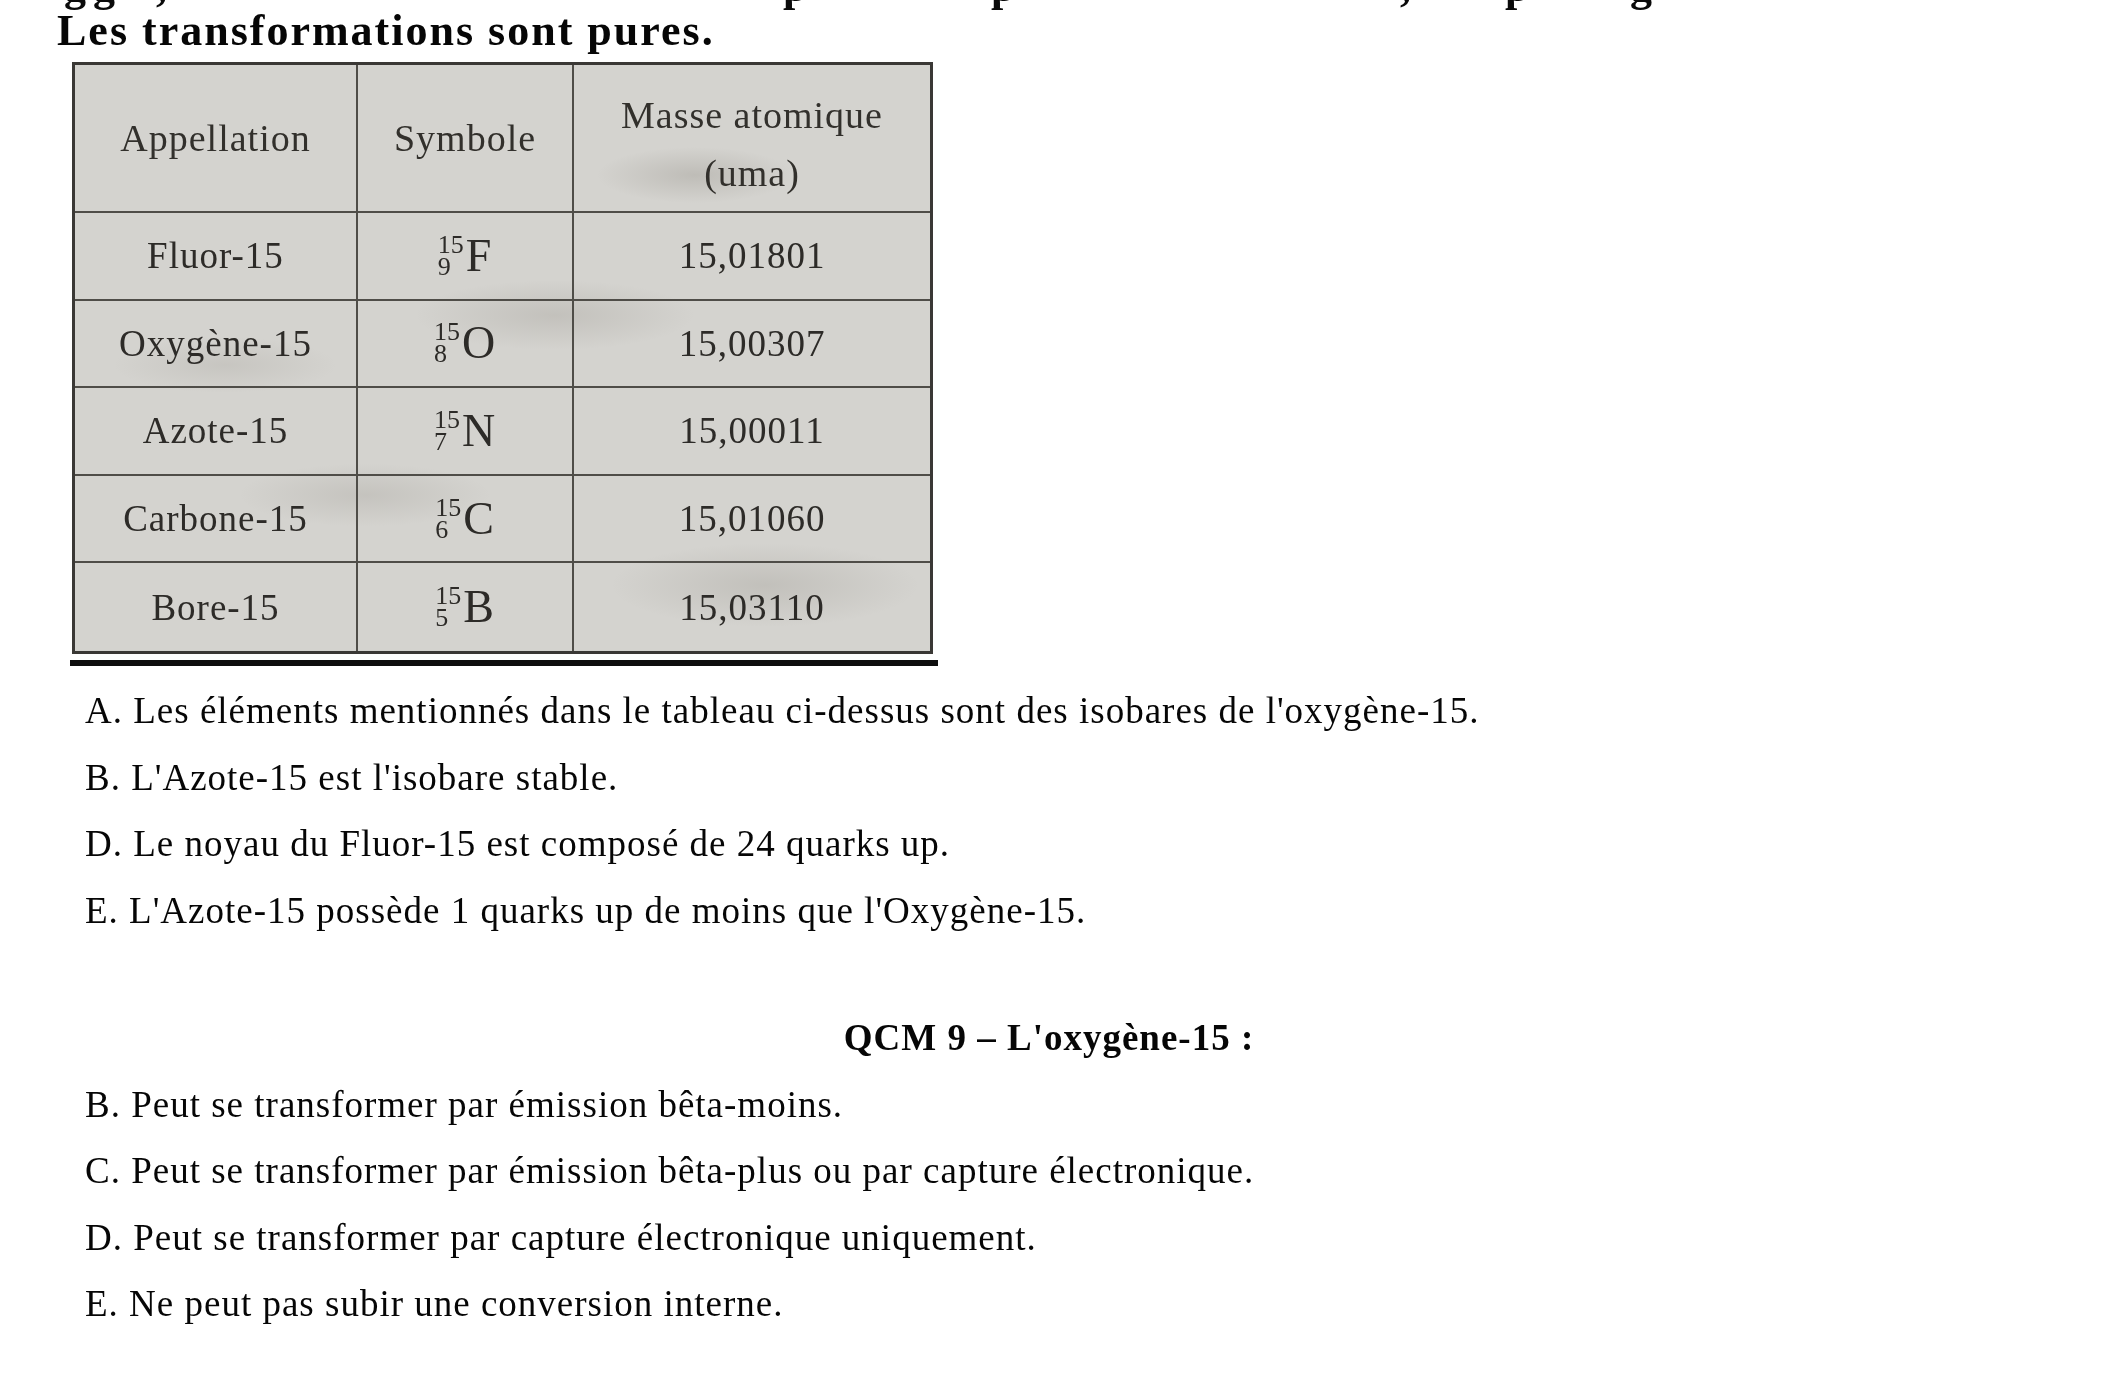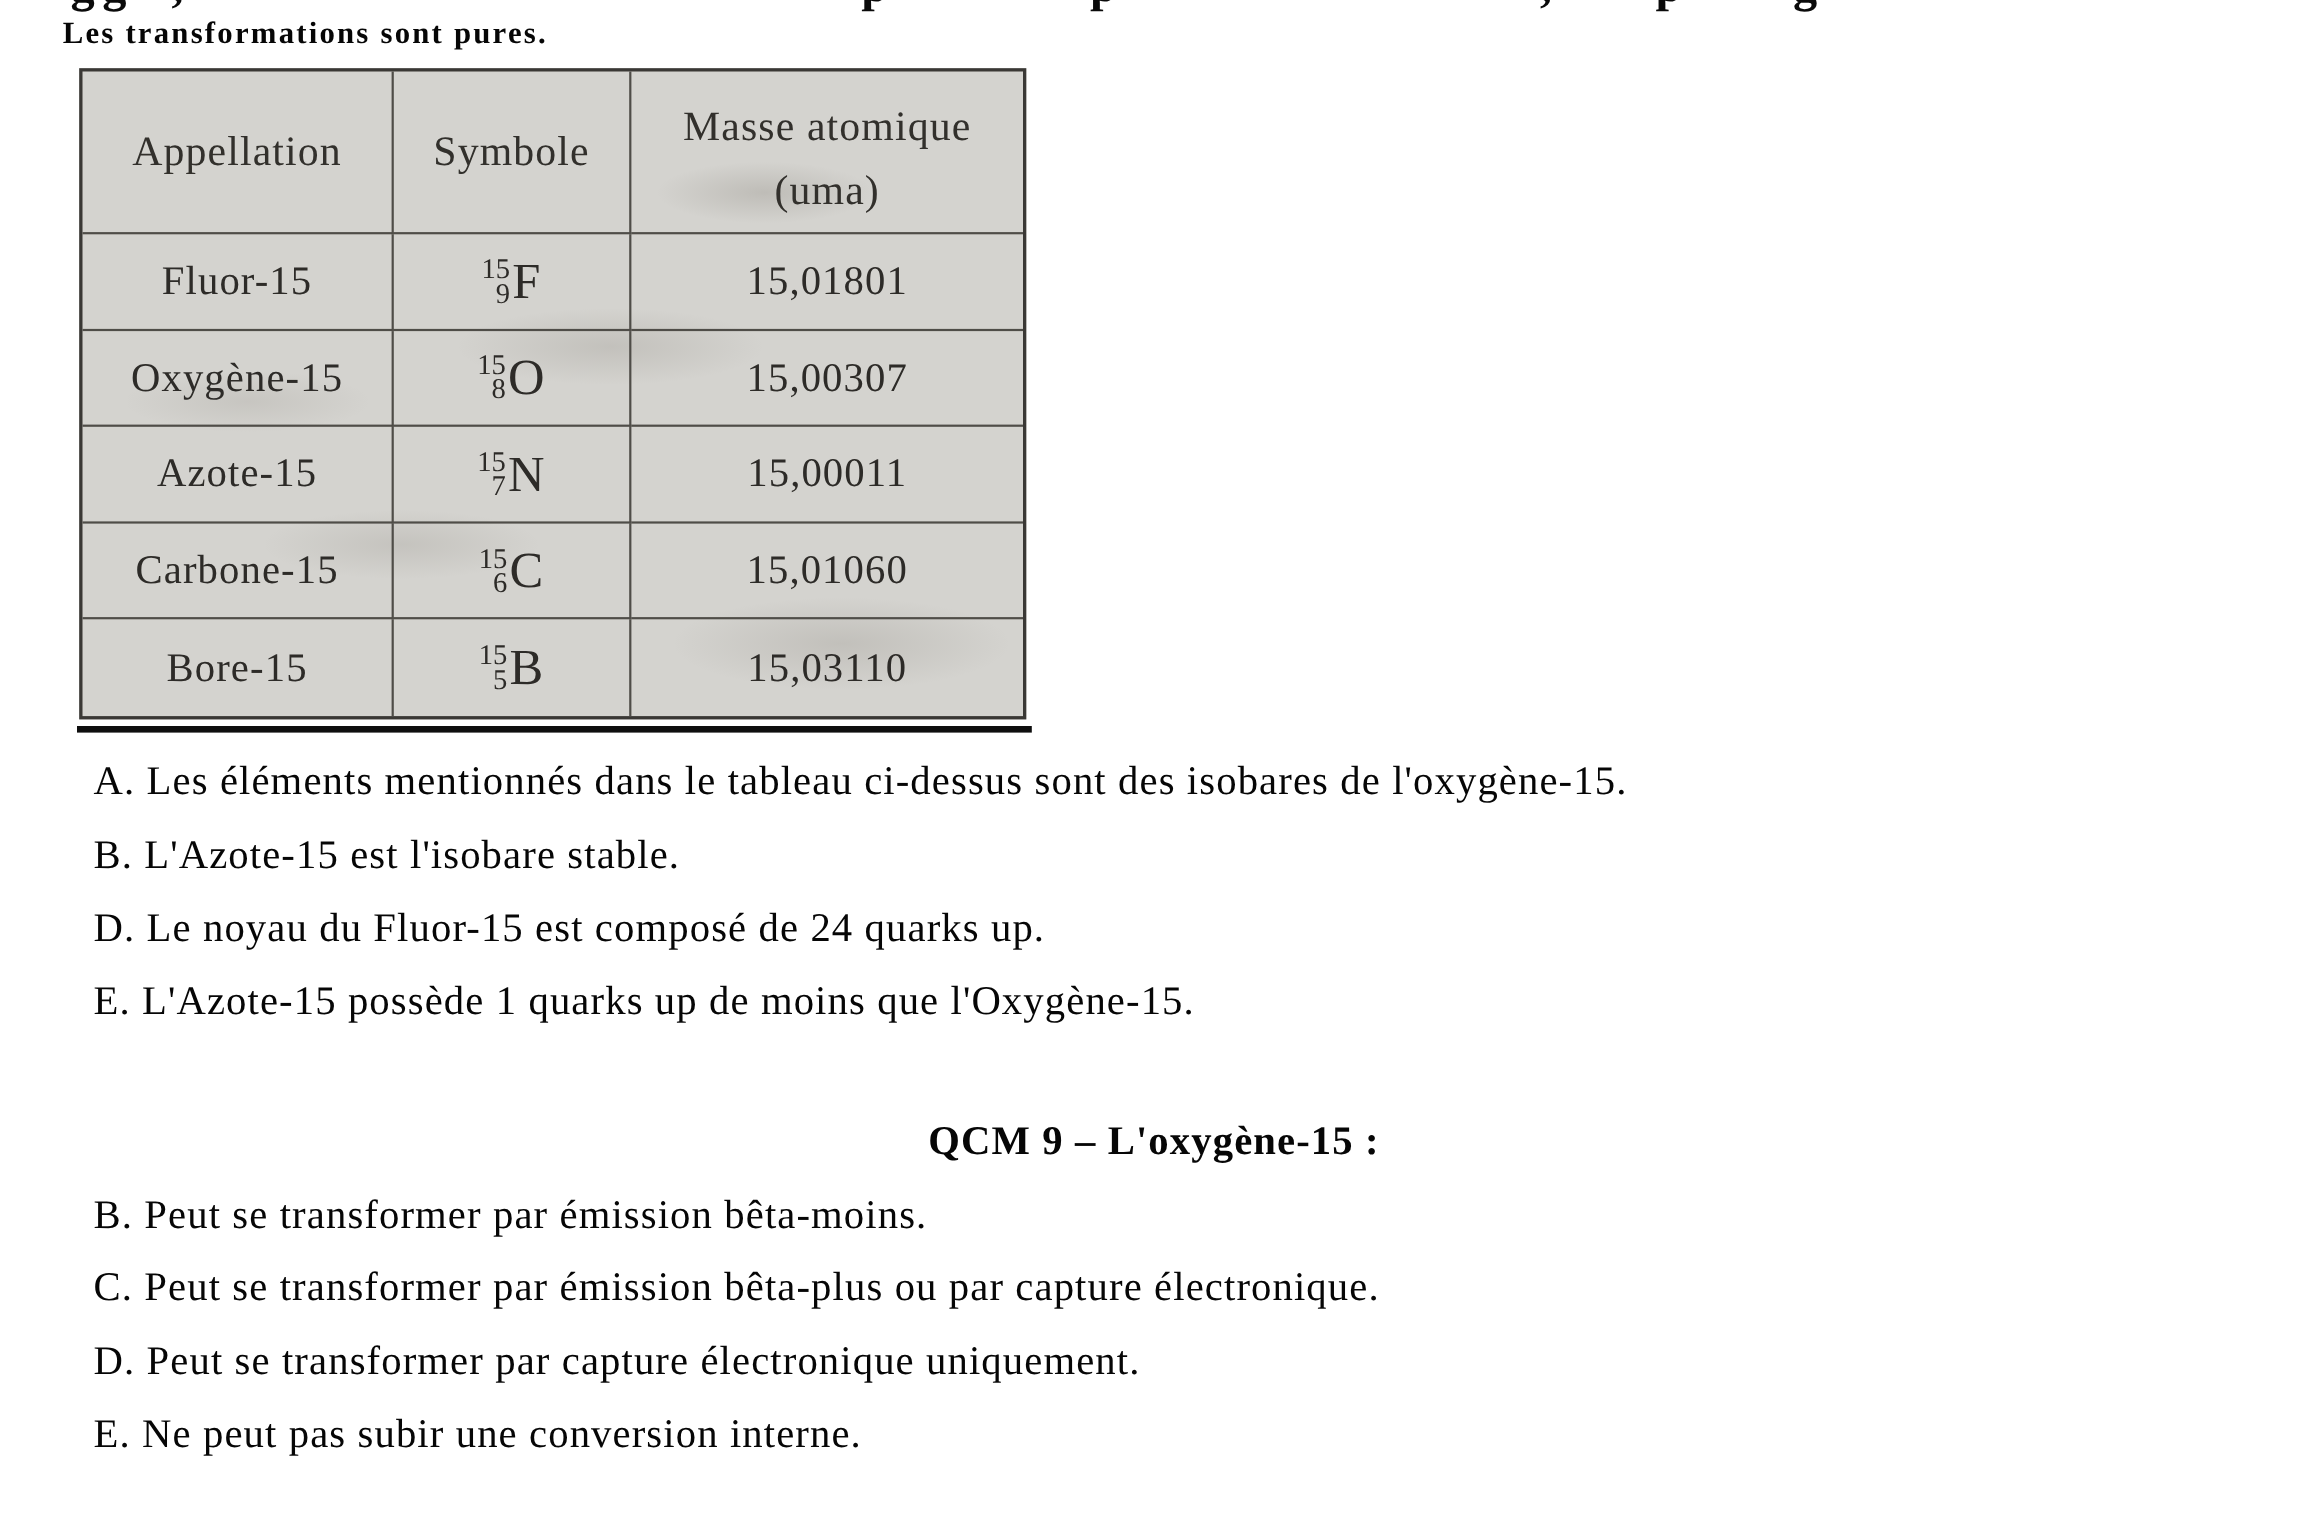--- a/index.html
+++ b/index.html
@@ -7,21 +7,21 @@
     width:2108px;height:1390px;position:relative;background:#ffffff;
     font-family:"Liberation Serif","DejaVu Serif",serif;color:#060606;
     overflow:hidden;
   }
   
   .top-strip{position:absolute;left:0;top:0;width:2108px;height:15px;overflow:hidden;}
   .frag{position:absolute;top:-35px;font-weight:bold;font-size:44px;line-height:44px;color:#0a0a0a;}
   .frag.f0{left:64px}.frag.f1{left:93px}.frag.f2{left:156px}.frag.f3{left:783px}
   .frag.f4{left:991px}.frag.f5{left:1400px}.frag.f6{left:1505px}.frag.f7{left:1630px}
   
-  .intro{position:absolute;left:57px;top:8px;font-weight:bold;font-size:28px;line-height:46px;letter-spacing:2px;white-space:nowrap;text-align:right;}
+  .intro{position:absolute;left:57px;top:8px;font-weight:bold;font-size:44px;line-height:46px;letter-spacing:2px;white-space:nowrap;text-align:right;}
   
   .scan-table{
     position:absolute;left:72px;top:62px;width:861px;height:592px;box-sizing:border-box;
     border:3px solid #3a3835;background-color:#d4d3cf;
     background-image:
       radial-gradient(140px 40px at 620px 110px, rgba(104,98,88,.20), transparent 70%),
       radial-gradient(200px 50px at 480px 250px, rgba(104,98,88,.16), transparent 70%),
       radial-gradient(180px 45px at 290px 430px, rgba(104,98,88,.14), transparent 70%),
       radial-gradient(220px 60px at 690px 520px, rgba(104,98,88,.17), transparent 70%),
       radial-gradient(160px 40px at 150px 300px, rgba(104,98,88,.12), transparent 70%);
@@ -30,21 +30,21 @@
   .cell{
     border-right:2px solid #4f4d48;border-bottom:2px solid #4f4d48;
     display:flex;align-items:center;justify-content:center;
     font-size:37px;color:#2d2b28;letter-spacing:1px;
   }
   .cell:nth-child(3n){border-right:none;}
   .cell:nth-child(n+16){border-bottom:none;}
   .hcell{font-size:38px;color:#32302c;}
   .hmasse{flex-direction:column;gap:14px;padding-top:12px;box-sizing:border-box;}
   .nuc{display:inline-flex;align-items:center;}
-  .nuc .scripts{display:flex;flex-direction:column;align-items:flex-end;font-size:26px;line-height:22px;letter-spacing:0;}
+  .nuc .scripts{display:flex;flex-direction:column;align-items:flex-start;font-size:26px;line-height:22px;letter-spacing:0;}
   .nuc .el{font-size:46px;line-height:1;margin-left:2px;}
   
   .double-rule{position:absolute;left:70px;top:660px;width:868px;height:6px;background:#0e0e0e;}
   
   .qcm{position:absolute;left:73px;white-space:nowrap;}
   .qcm8{top:672px;}
   .qcm9{top:999px;}
   .line{margin:12px;height:54.5px;line-height:54.5px;font-size:37px;letter-spacing:1px;}
   .heading{font-weight:bold;text-align:right;}
 </style>

